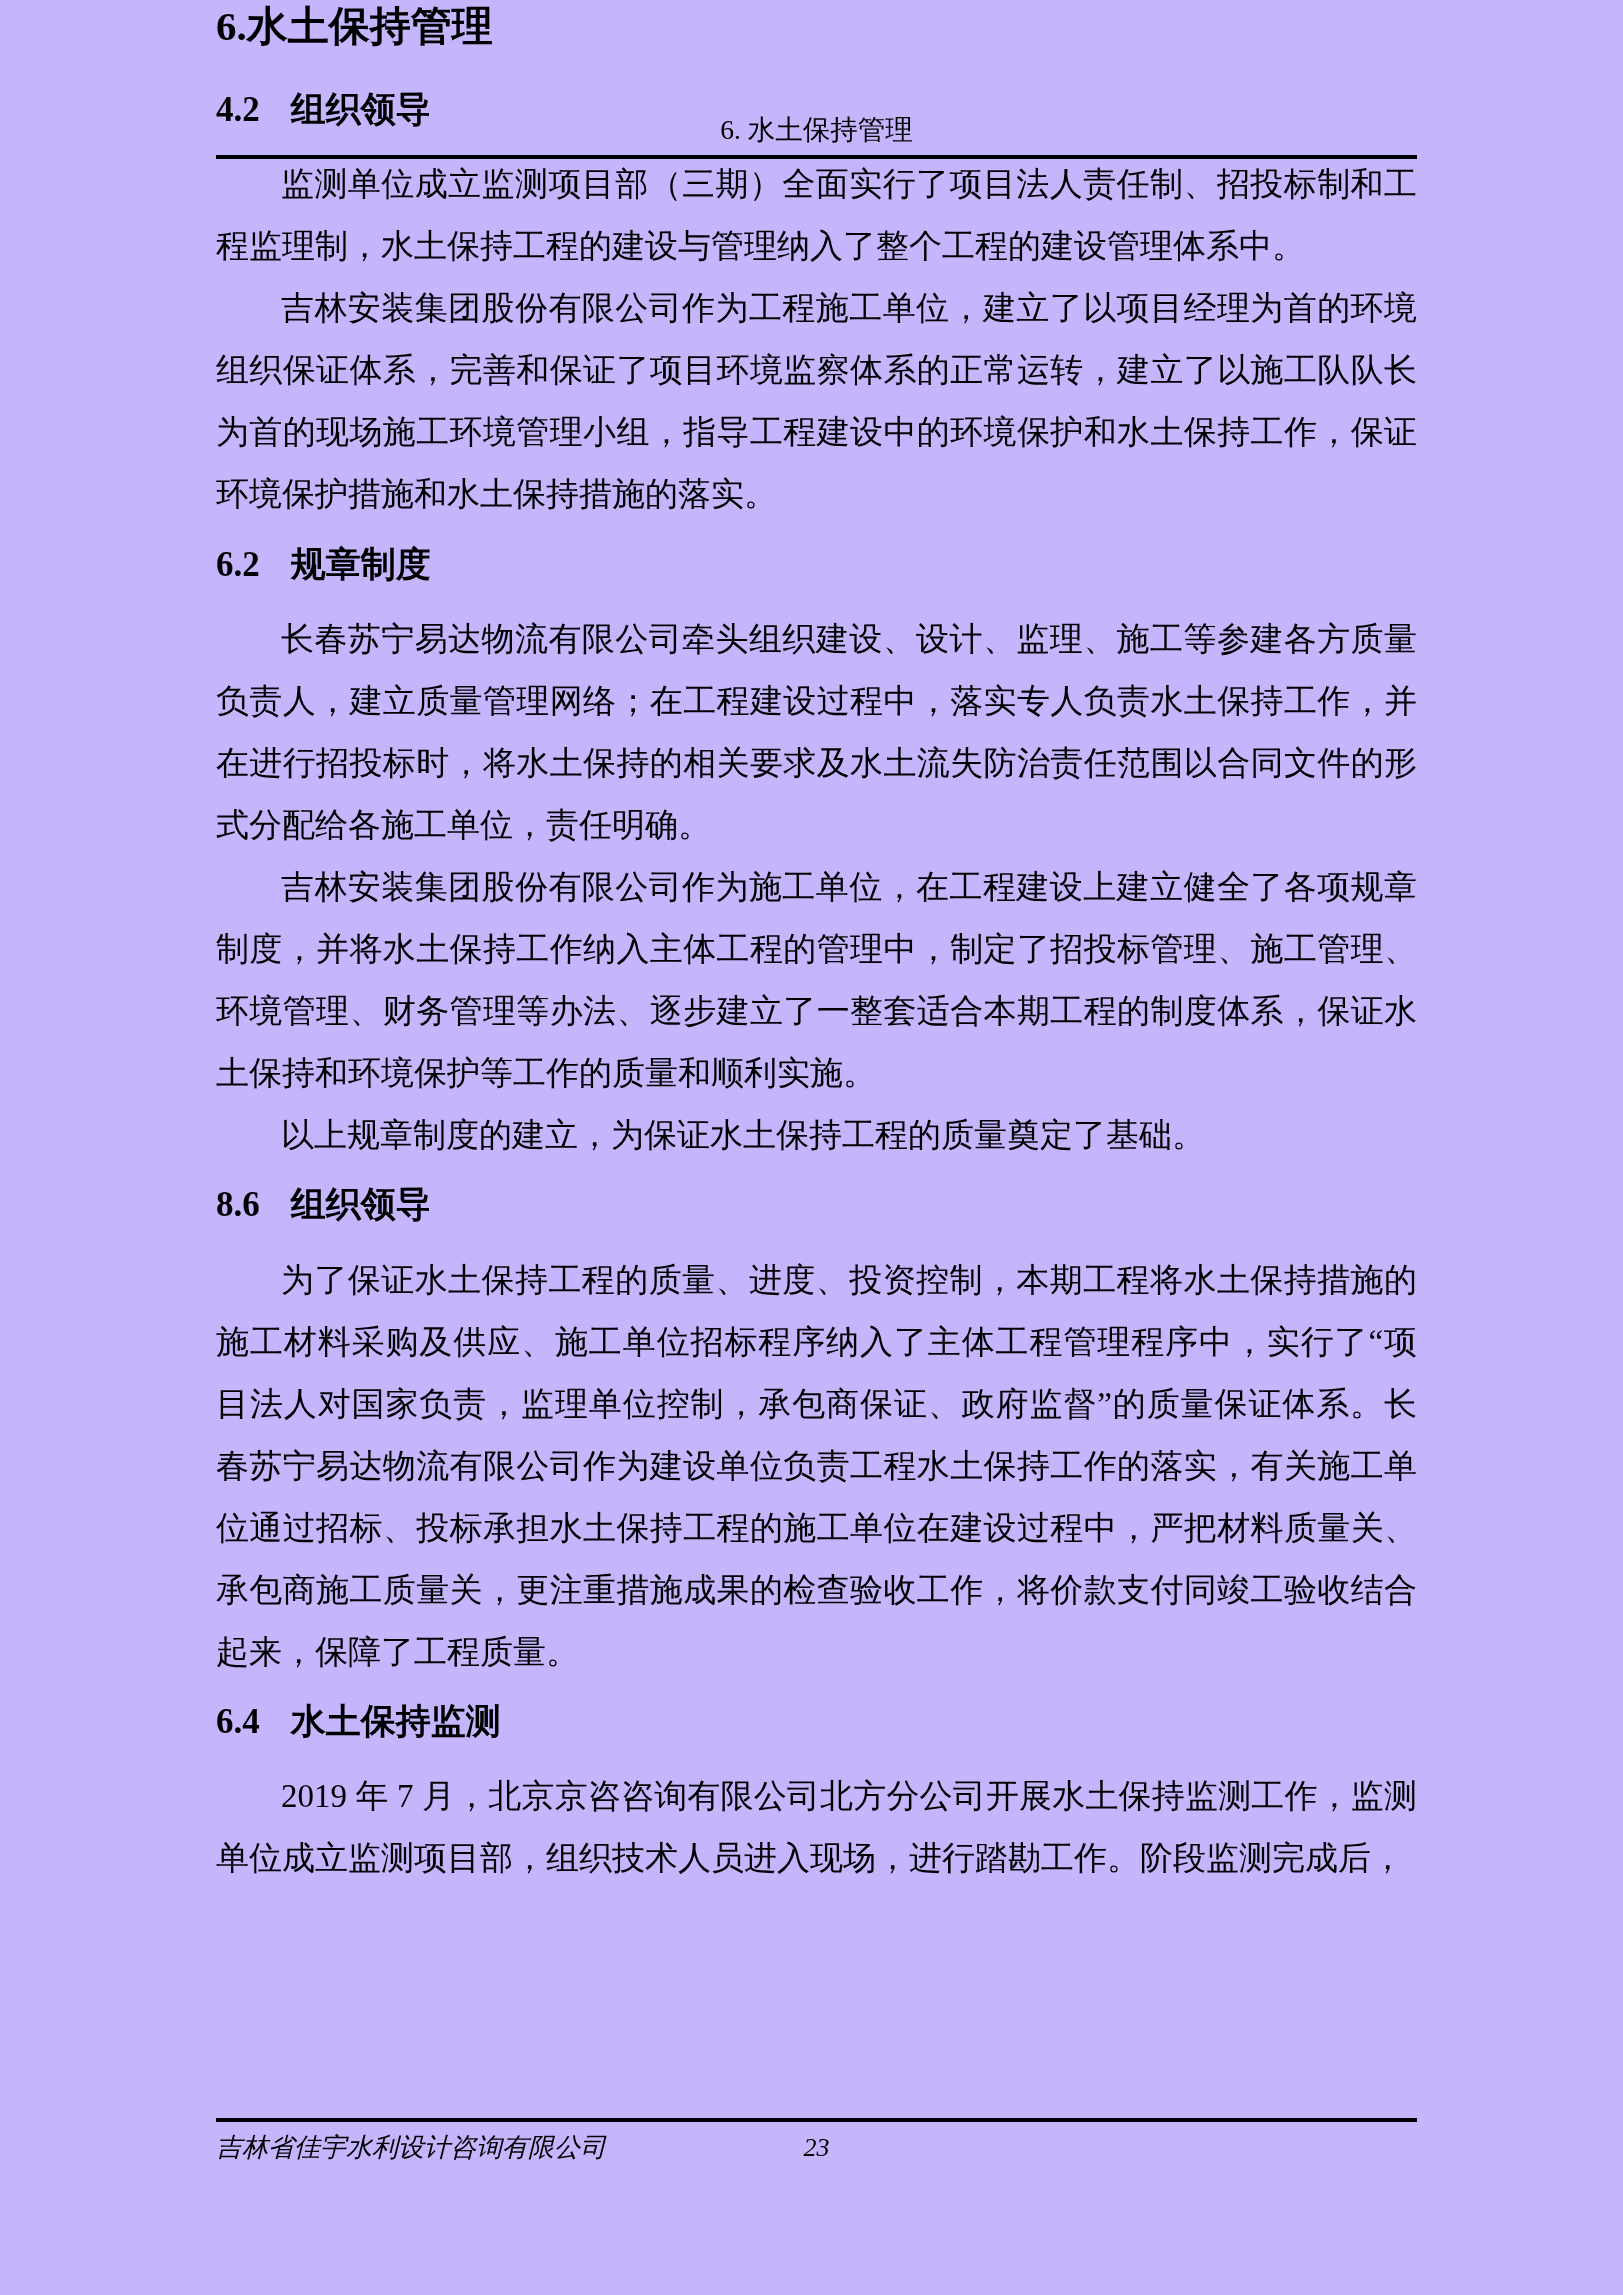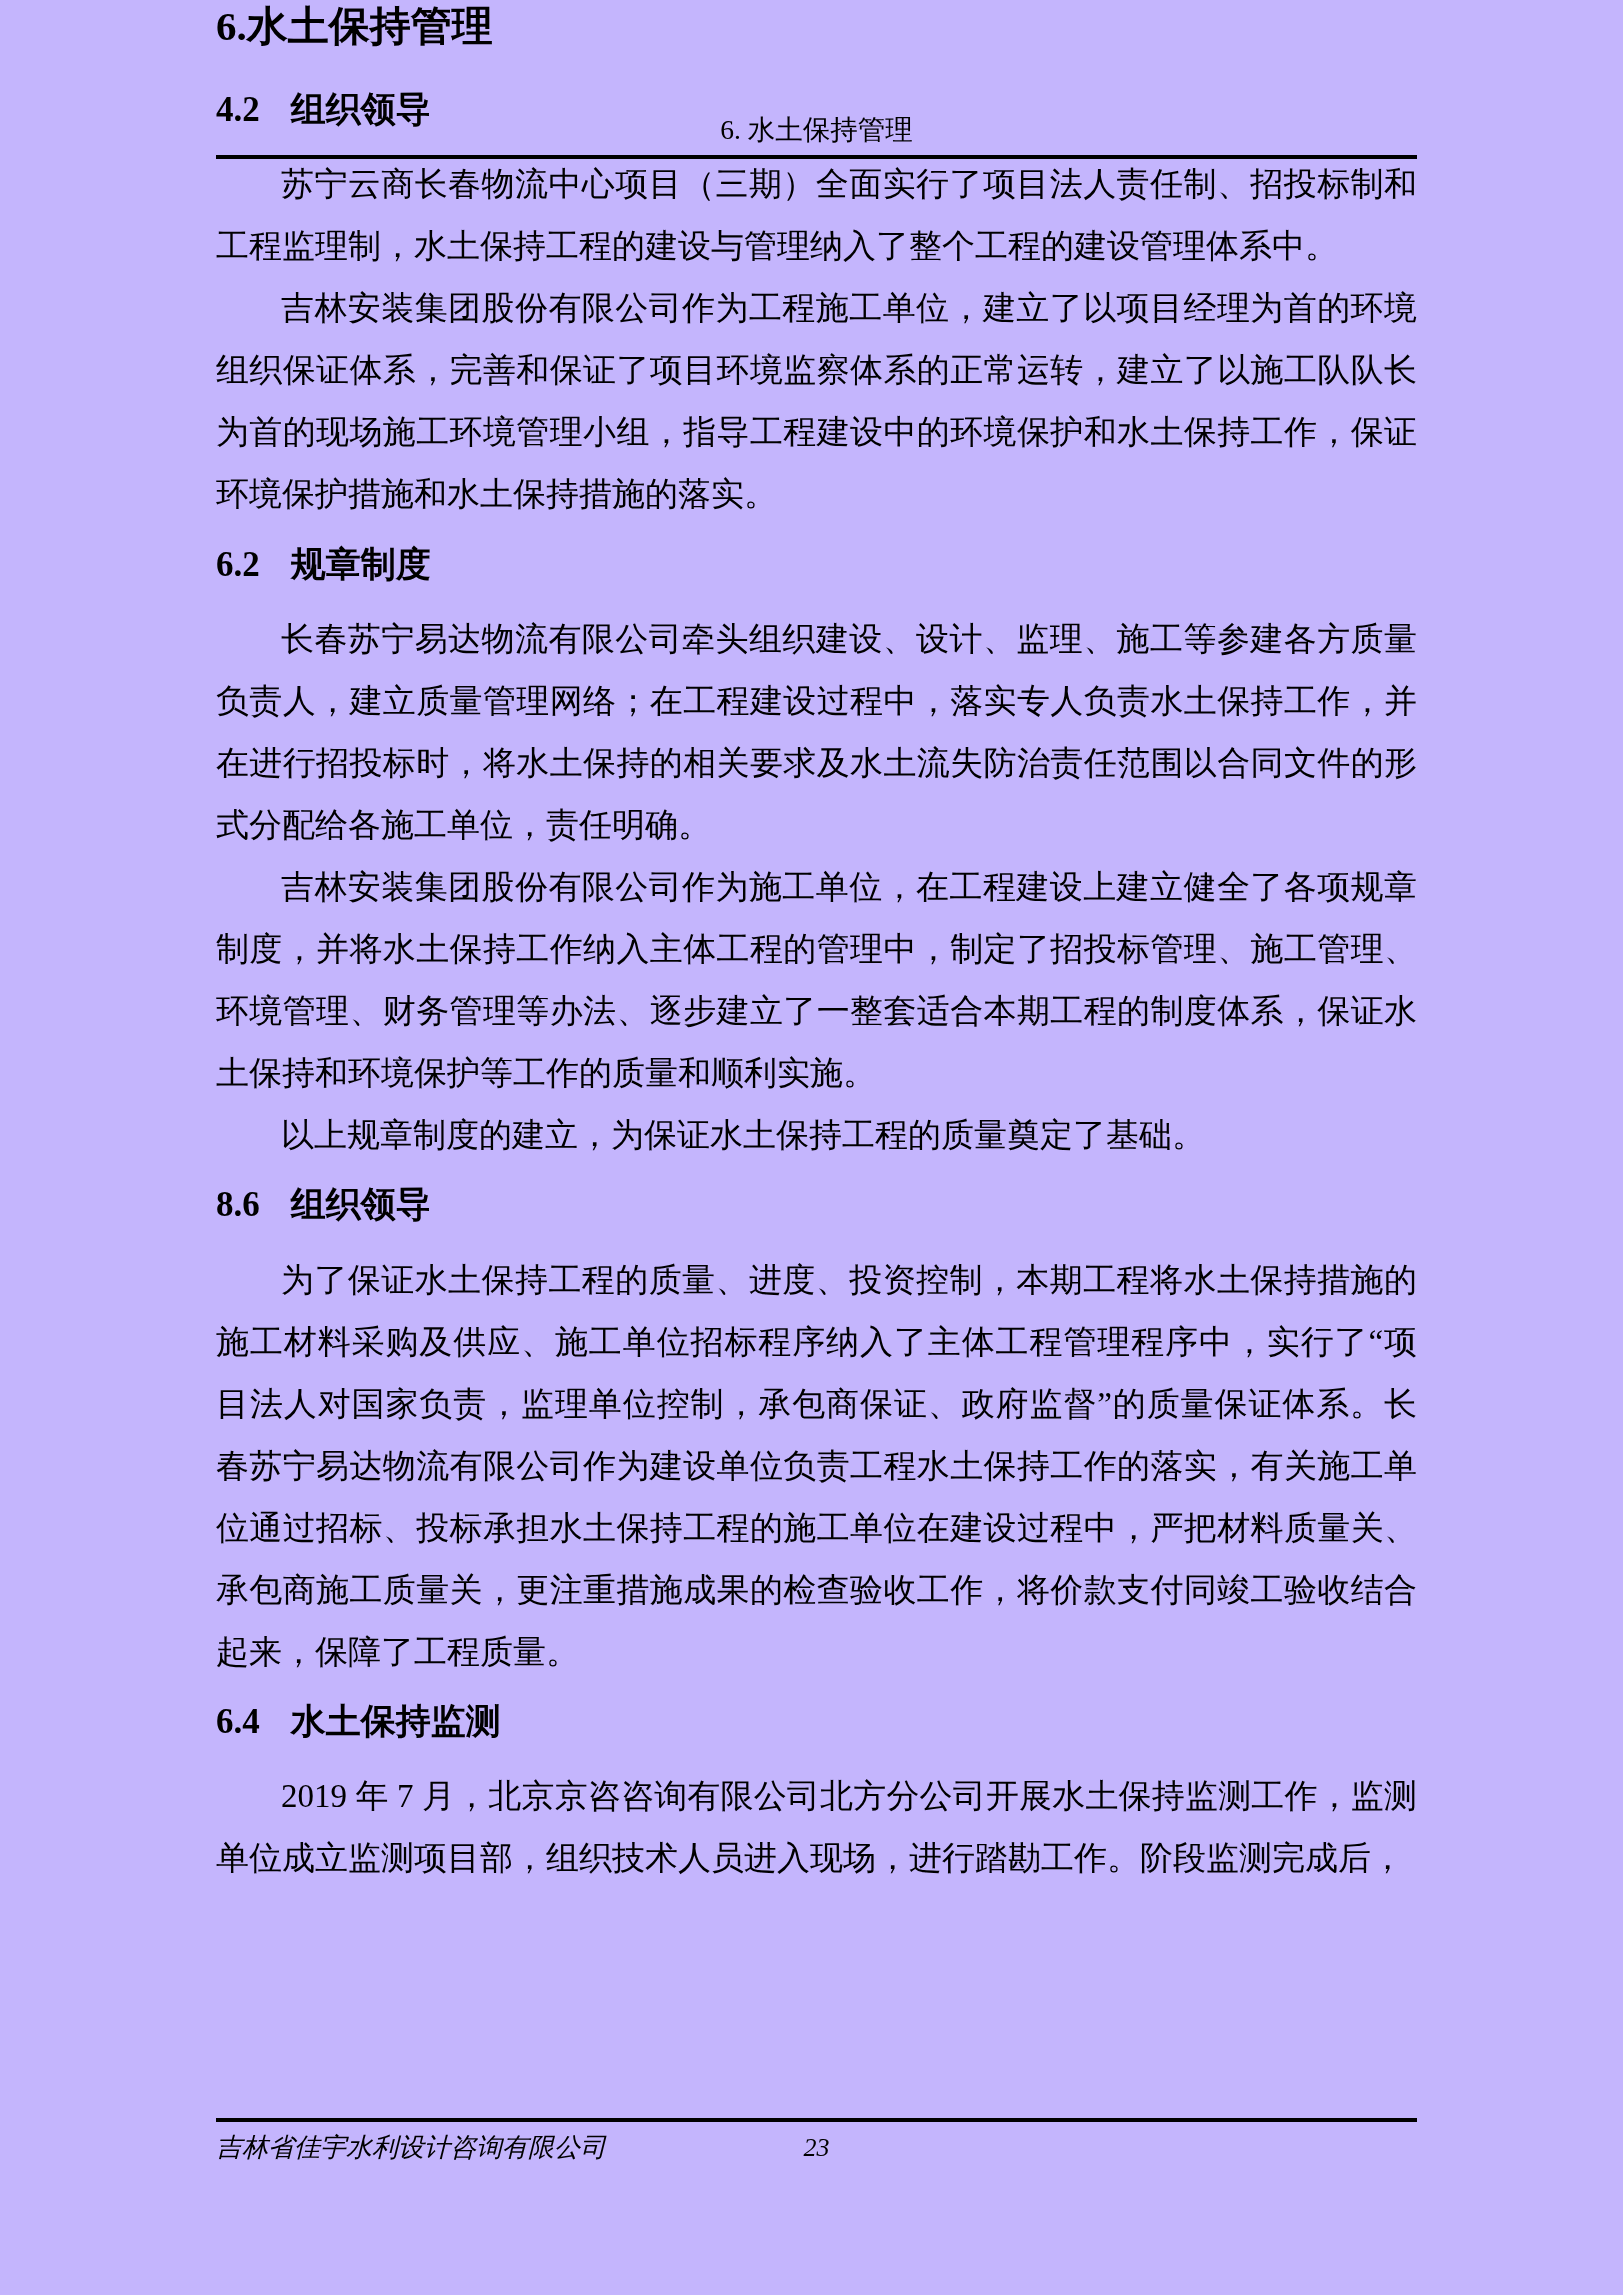--- a/index.html
+++ b/index.html
@@ -105,21 +105,21 @@
   </header>
 
   <main class="content">
 
     <h1 class="doc-title">6.水土保持管理</h1>
 
     <section>
       <h2 class="sec-heading">
         <span class="sec-num">4.2</span><span>组织领导</span>
       </h2>
-      <p class="para">苏宁云商长春物流中心项目（三期）全面实行了项目法人责任制、招投标制和工程监理制，水土保持工程的建设与管理纳入了整个工程的建设管理体系中。</p>
+      <p class="para">监测单位成立监测项目部（三期）全面实行了项目法人责任制、招投标制和工程监理制，水土保持工程的建设与管理纳入了整个工程的建设管理体系中。</p>
       <p class="para">吉林安装集团股份有限公司作为工程施工单位，建立了以项目经理为首的环境组织保证体系，完善和保证了项目环境监察体系的正常运转，建立了以施工队队长为首的现场施工环境管理小组，指导工程建设中的环境保护和水土保持工作，保证环境保护措施和水土保持措施的落实。</p>
     </section>
 
     <section>
       <h2 class="sec-heading">
         <span class="sec-num">6.2</span><span>规章制度</span>
       </h2>
       <p class="para">长春苏宁易达物流有限公司牵头组织建设、设计、监理、施工等参建各方质量负责人，建立质量管理网络；在工程建设过程中，落实专人负责水土保持工作，并在进行招投标时，将水土保持的相关要求及水土流失防治责任范围以合同文件的形式分配给各施工单位，责任明确。</p>
       <p class="para">吉林安装集团股份有限公司作为施工单位，在工程建设上建立健全了各项规章制度，并将水土保持工作纳入主体工程的管理中，制定了招投标管理、施工管理、环境管理、财务管理等办法、逐步建立了一整套适合本期工程的制度体系，保证水土保持和环境保护等工作的质量和顺利实施。</p>
       <p class="para">以上规章制度的建立，为保证水土保持工程的质量奠定了基础。</p>

